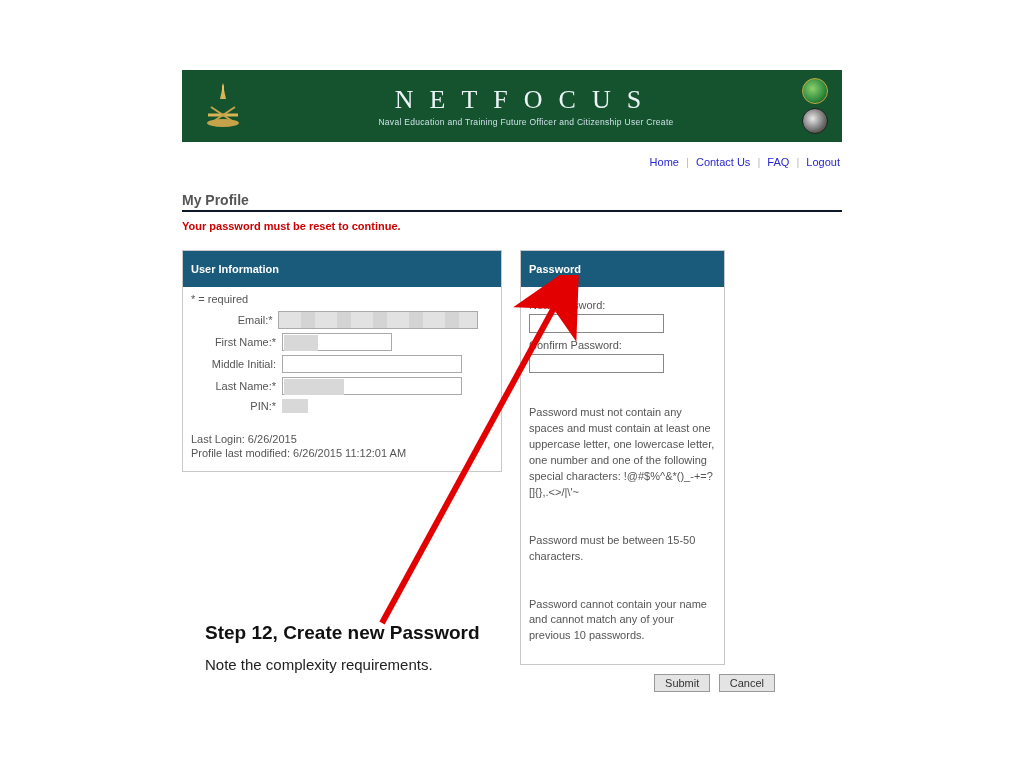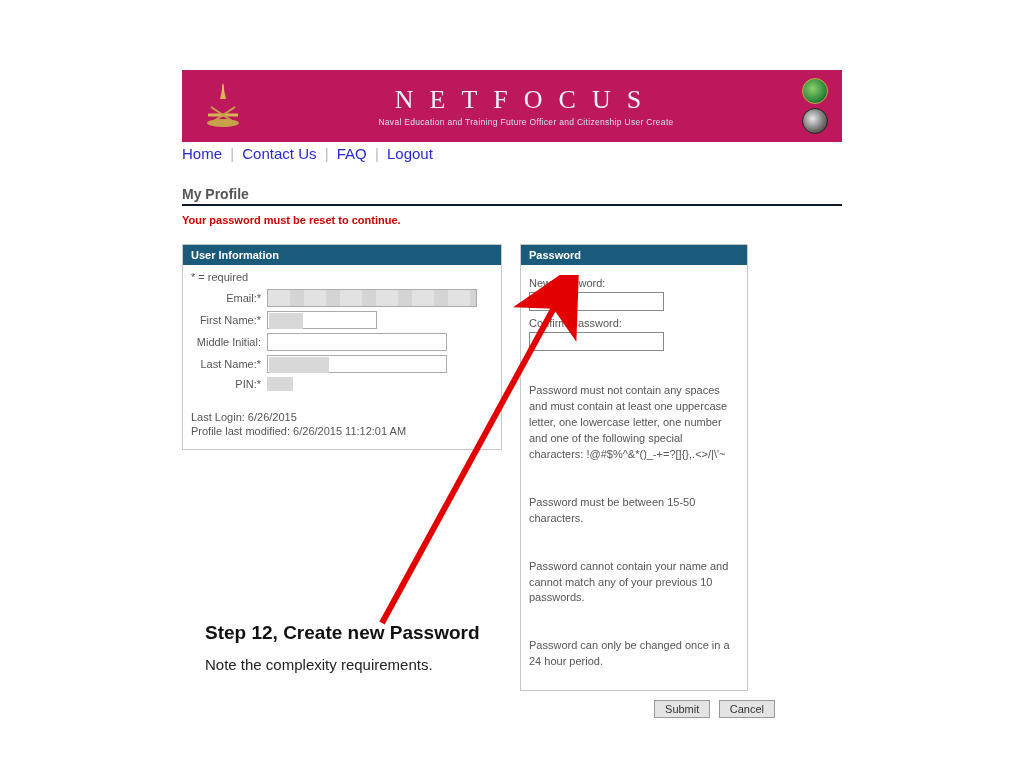--- a/index.html
+++ b/index.html
@@ -10,21 +10,21 @@
     height: 768px;
     position: relative;
   }
   .page-wrap {
     width: 660px;
     margin: 0 auto;
     padding-top: 70px;
   }
   
   .banner {
-    background: #be185d;
+    background: #14532d;
     height: 72px;
     display: flex;
     align-items: center;
     padding: 0 14px;
     position: relative;
   }
   .crest {
     width: 54px; height: 54px;
     position: relative;
     flex-shrink: 0;
@@ -55,22 +55,23 @@
   }
   .seal {
     width: 26px; height: 26px;
     border-radius: 50%;
   }
   .seal-1 { background: radial-gradient(circle at 40% 40%, #8dd06b, #2f8a3f 60%, #0a3a15); border: 1px solid #c6a83a; }
   .seal-2 { background: radial-gradient(circle at 40% 40%, #e9e9e9, #6b6b6b 60%, #3a2b0e); border: 1px solid #222; }
 
   
   .topnav {
-    font-size: 15px;
-    padding: 3px 2px 0 0;
+    text-align: right;
+    font-size: 11px;
+    padding: 14px 2px 0 0;
     color: #888;
   }
   .topnav a { color: #2727d3; text-decoration: none; }
   .sep { color: #bbb; padding: 0 4px; }
 
   
   .profile {
     margin-top: 24px;
   }
   .profile-heading {
@@ -90,38 +91,38 @@
     display: flex;
     gap: 18px;
     margin-top: 18px;
     align-items: flex-start;
   }
   .panel {
     border: 1px solid #c8c8c8;
     background: #fff;
   }
   .panel-left { width: 320px; }
-  .panel-right { width: 228px; }
+  .panel-right { width: 205px; }
   .panel-header {
     background: #1a5a7a;
     color: #fff;
     font-size: 11px;
     font-weight: bold;
-    padding: 4px 8px;
+    padding: 12px 8px;
   }
   .panel-body {
     padding: 6px 8px 10px 8px;
     font-size: 11px;
     color: #555;
   }
   .req-note { color: #555; margin-bottom: 6px; }
   .form-row {
     display: flex;
     align-items: center;
-    margin: 4px 0;
+    margin: 4px 15px;
   }
   .form-label {
     width: 76px;
     text-align: right;
     padding-right: 6px;
     color: #555;
   }
   .form-value {
     height: 18px;
     border: 1px solid #aaa;
@@ -277,21 +278,20 @@
           <div class="panel-body">
             <div class="pwd-label">New Password:</div>
             <input class="pwd-input" type="password" style="">
             <div class="pwd-label">Confirm Password:</div>
             <input class="pwd-input" type="password" style="">
 
             <div class="pwd-rules">
               <p>Password must not contain any spaces and must contain at least one uppercase letter, one lowercase letter, one number and one of the following special characters: !@#$%^&amp;*()_-+=?[]{},.&lt;&gt;/|\'~</p>
               <p>Password must be between 15-50 characters.</p>
               <p>Password cannot contain your name and cannot match any of your previous 10 passwords.</p>
-              <p>Password can only be changed once in a 24 hour period.</p>
             </div>
           </div>
         </div>
         <div class="buttons">
           <button class="btn">Submit</button>
           <button class="btn">Cancel</button>
         </div>
       </div>
     </div>
   </div>

